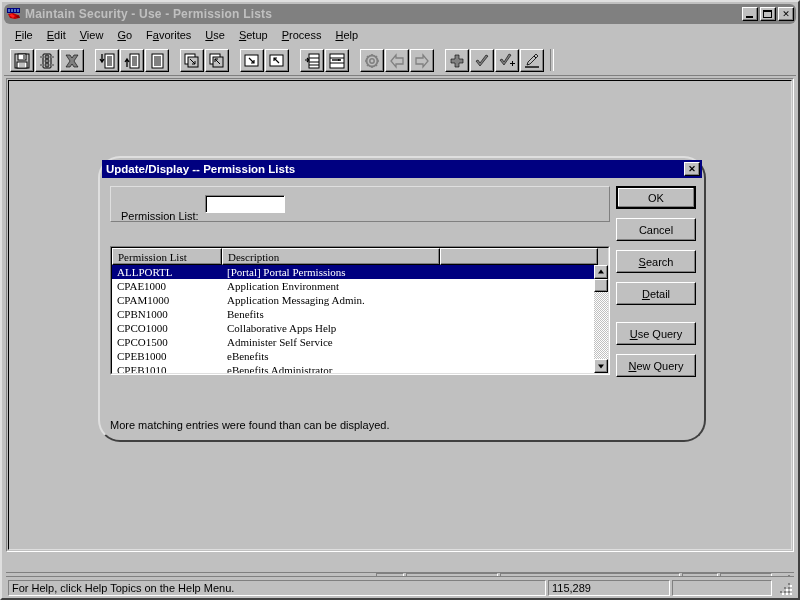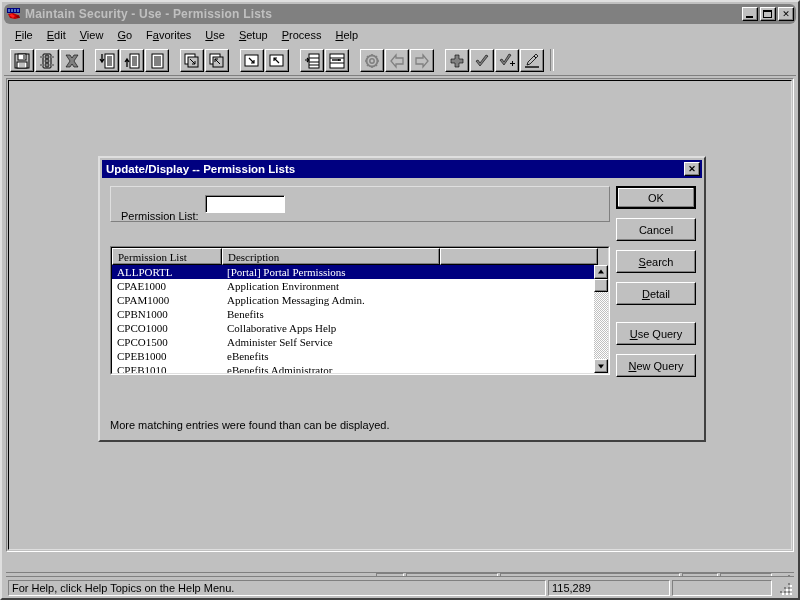--- a/index.html
+++ b/index.html
@@ -61,21 +61,21 @@
           background:#c0c0c0;box-sizing:border-box;
           border-top:1px solid #808080;border-left:1px solid #808080;
           border-right:1px solid #ffffff;border-bottom:1px solid #ffffff;}
   #client-inner{position:absolute;left:1px;top:1px;right:1px;bottom:1px;
           border-top:1px solid #000000;border-left:1px solid #000000;
           border-right:1px solid #dfdfdf;border-bottom:1px solid #dfdfdf;background:#c0c0c0;}
 
   
   #dialog{position:absolute;left:96px;top:154px;width:608px;height:286px;background:#c0c0c0;
           border-top:2px solid #dfdfdf;border-left:2px solid #dfdfdf;
-          border-right:2px solid #404040;border-bottom:2px solid #404040;box-sizing:border-box;}
+          border-right:2px solid #404040;border-bottom:2px solid #404040;box-sizing:border-box;border-radius:22px;}
   #dlg-title{position:absolute;left:2px;top:2px;width:600px;height:18px;background:#000080;
              display:flex;align-items:center;}
   #dlg-title .t{color:#ffffff;font-weight:bold;font-size:11.5px;padding-left:4px;white-space:nowrap;}
   #dlg-close{margin-left:auto;margin-right:2px;width:16px;height:14px;background:#c0c0c0;position:relative;
              border-top:1px solid #ffffff;border-left:1px solid #ffffff;
              border-right:1px solid #000000;border-bottom:1px solid #000000;box-sizing:border-box;
              display:flex;align-items:center;justify-content:center;font-size:9px;font-weight:bold;color:#000;}
   #dlg-close:after{content:"";position:absolute;left:0;top:0;right:0;bottom:0;box-shadow:inset -1px -1px 0 #808080;}
   #dlg-close span{z-index:2;line-height:1;}
 

